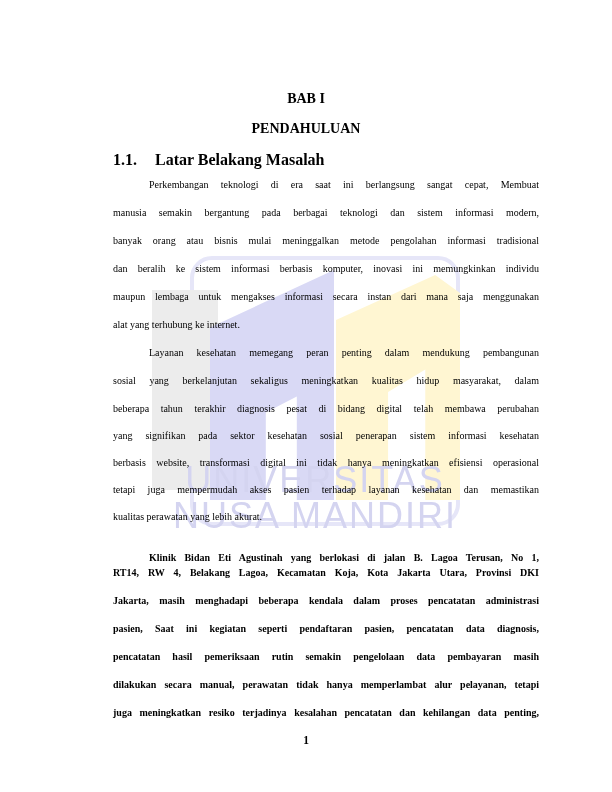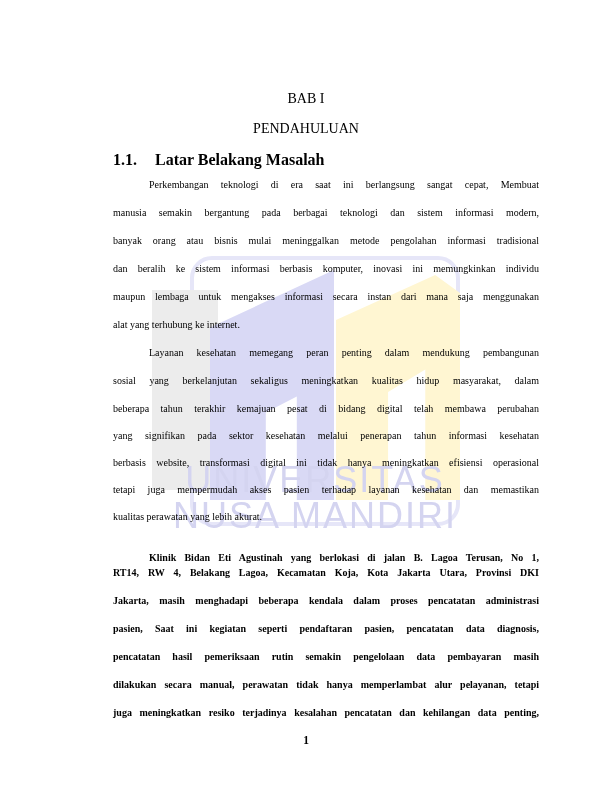--- a/index.html
+++ b/index.html
@@ -14,21 +14,21 @@
   .wm-blue { left: 210px; top: 270px; width: 124px; height: 230px; background: #d9d9f5;
              clip-path: polygon(0 25%, 100% 0, 100% 100%, 70% 100%, 70% 55%, 45% 62%, 45% 100%, 0 100%); }
   .wm-yellow { left: 336px; top: 275px; width: 124px; height: 225px; background: #fff6d2;
                clip-path: polygon(0 20%, 80% 0, 100% 8%, 100% 100%, 72% 100%, 72% 42%, 42% 52%, 42% 100%, 0 100%); }
   .wm-text { left: 170px; width: 290px; text-align: center; color: #d4d4f0;
              font-family: "Liberation Sans", "DejaVu Sans", sans-serif; font-size: 36px; letter-spacing: 2px; line-height: 36px; }
   .wm-text1 { top: 462px; }
   .wm-text2 { top: 498px; }
 
   .content { position: absolute; z-index: 1; left: 0; top: 0; width: 612px; }
-  .chapter { position: absolute; left: 0; width: 612px; text-align: center; font-weight: normal; font-size: 14px; }
+  .chapter { position: absolute; left: 0; width: 612px; text-align: center; font-weight: bold; font-size: 14px; }
   .chapter1 { top: 91px; }
   .chapter2 { top: 121px; }
 
   .section { position: absolute; left: 113px; top: 151px; font-weight: bold; font-size: 16px; }
   .section .num { display: inline-block; width: 38px; }
 
   .line { position: absolute; left: 113px; width: 426px; font-size: 10px; line-height: 14px;
           text-align: justify; text-align-last: justify; white-space: nowrap; }
   .line.indent { left: 149px; width: 390px; }
   .line.last { text-align-last: left; }
@@ -59,22 +59,22 @@
 
     <div class="line indent" style="top:178px">Perkembangan teknologi di era saat ini berlangsung sangat cepat, Membuat</div>
     <div class="line" style="top:206px">manusia semakin bergantung pada berbagai teknologi dan sistem informasi modern,</div>
     <div class="line" style="top:234px">banyak orang atau bisnis mulai meninggalkan metode pengolahan informasi tradisional</div>
     <div class="line" style="top:262px">dan beralih ke sistem informasi berbasis komputer, inovasi ini memungkinkan individu</div>
     <div class="line" style="top:290px">maupun lembaga untuk mengakses informasi secara instan dari mana saja menggunakan</div>
     <div class="line last" style="top:318px">alat yang terhubung ke internet.</div>
 
     <div class="line indent" style="top:346px">Layanan kesehatan memegang peran penting dalam mendukung pembangunan</div>
     <div class="line" style="top:374px">sosial yang berkelanjutan sekaligus meningkatkan kualitas hidup masyarakat, dalam</div>
-    <div class="line" style="top:402px">beberapa tahun terakhir kemajuan pesat di bidang digital telah membawa perubahan</div>
-    <div class="line" style="top:429px">yang signifikan pada sektor kesehatan melalui penerapan tahun informasi kesehatan</div>
+    <div class="line" style="top:402px">beberapa tahun terakhir diagnosis pesat di bidang digital telah membawa perubahan</div>
+    <div class="line" style="top:429px">yang signifikan pada sektor kesehatan sosial penerapan sistem informasi kesehatan</div>
     <div class="line" style="top:456px">berbasis website, transformasi digital ini tidak hanya meningkatkan efisiensi operasional</div>
     <div class="line" style="top:483px">tetapi juga mempermudah akses pasien terhadap layanan kesehatan dan memastikan</div>
     <div class="line last" style="top:510px">kualitas perawatan yang lebih akurat.</div>
 
     <div class="line indent b" style="top:551px">Klinik Bidan Eti Agustinah yang berlokasi di jalan B. Lagoa Terusan, No 1,</div>
     <div class="line b" style="top:566px">RT14, RW 4, Belakang Lagoa, Kecamatan Koja, Kota Jakarta Utara, Provinsi DKI</div>
     <div class="line b" style="top:594px">Jakarta, masih menghadapi beberapa kendala dalam proses pencatatan administrasi</div>
     <div class="line b" style="top:622px">pasien, Saat ini kegiatan seperti pendaftaran pasien, pencatatan data  diagnosis,</div>
     <div class="line b" style="top:650px">pencatatan hasil pemeriksaan rutin semakin pengelolaan data pembayaran masih</div>
     <div class="line b" style="top:678px">dilakukan secara manual, perawatan tidak hanya memperlambat alur pelayanan, tetapi</div>

